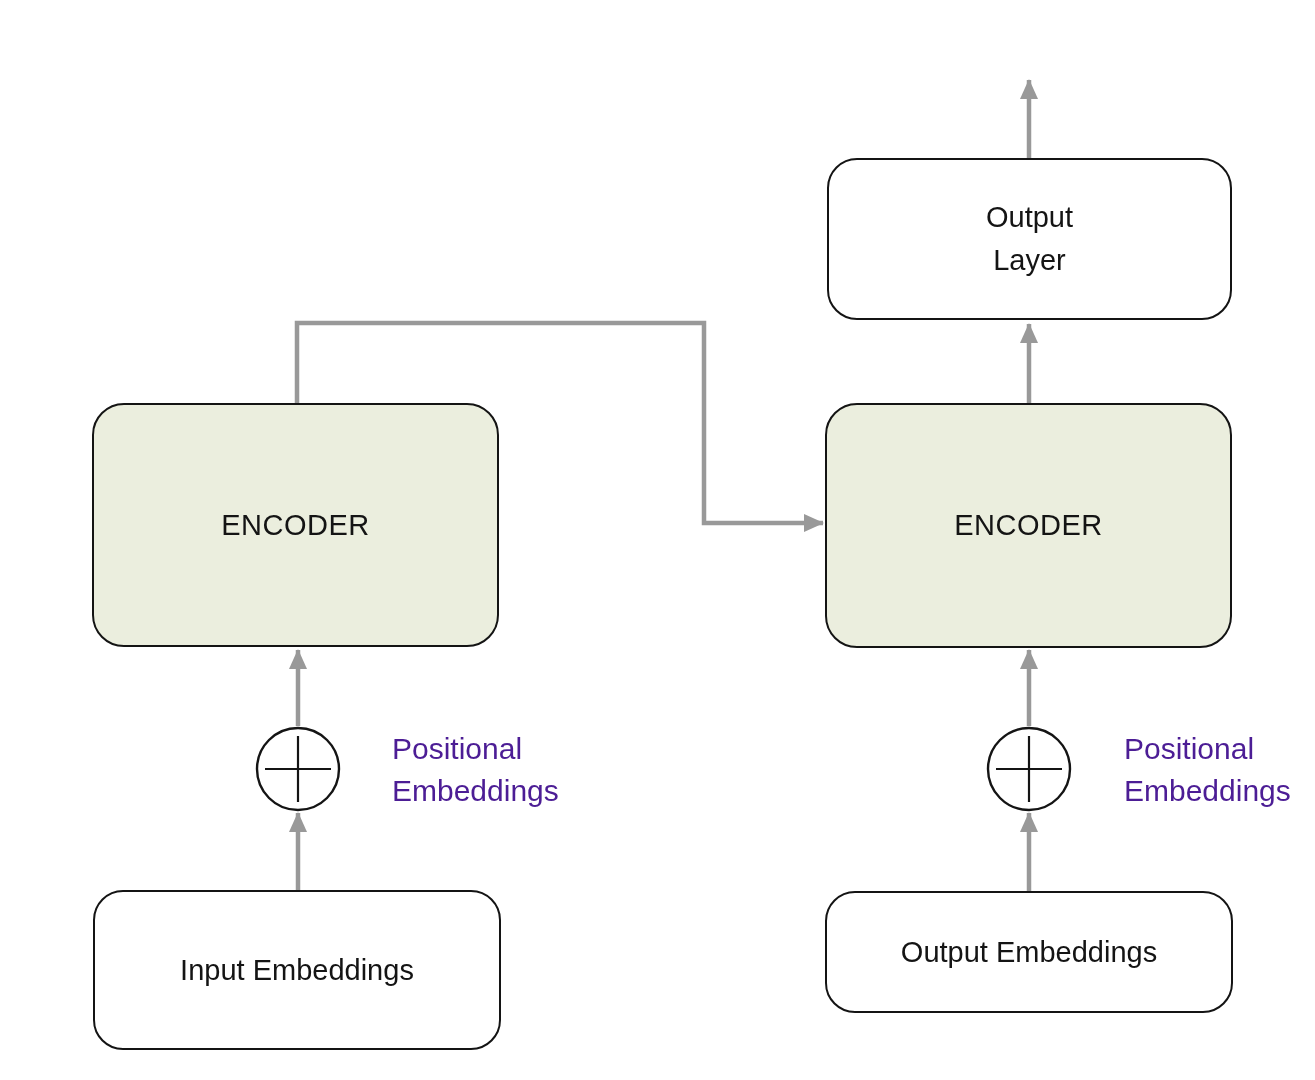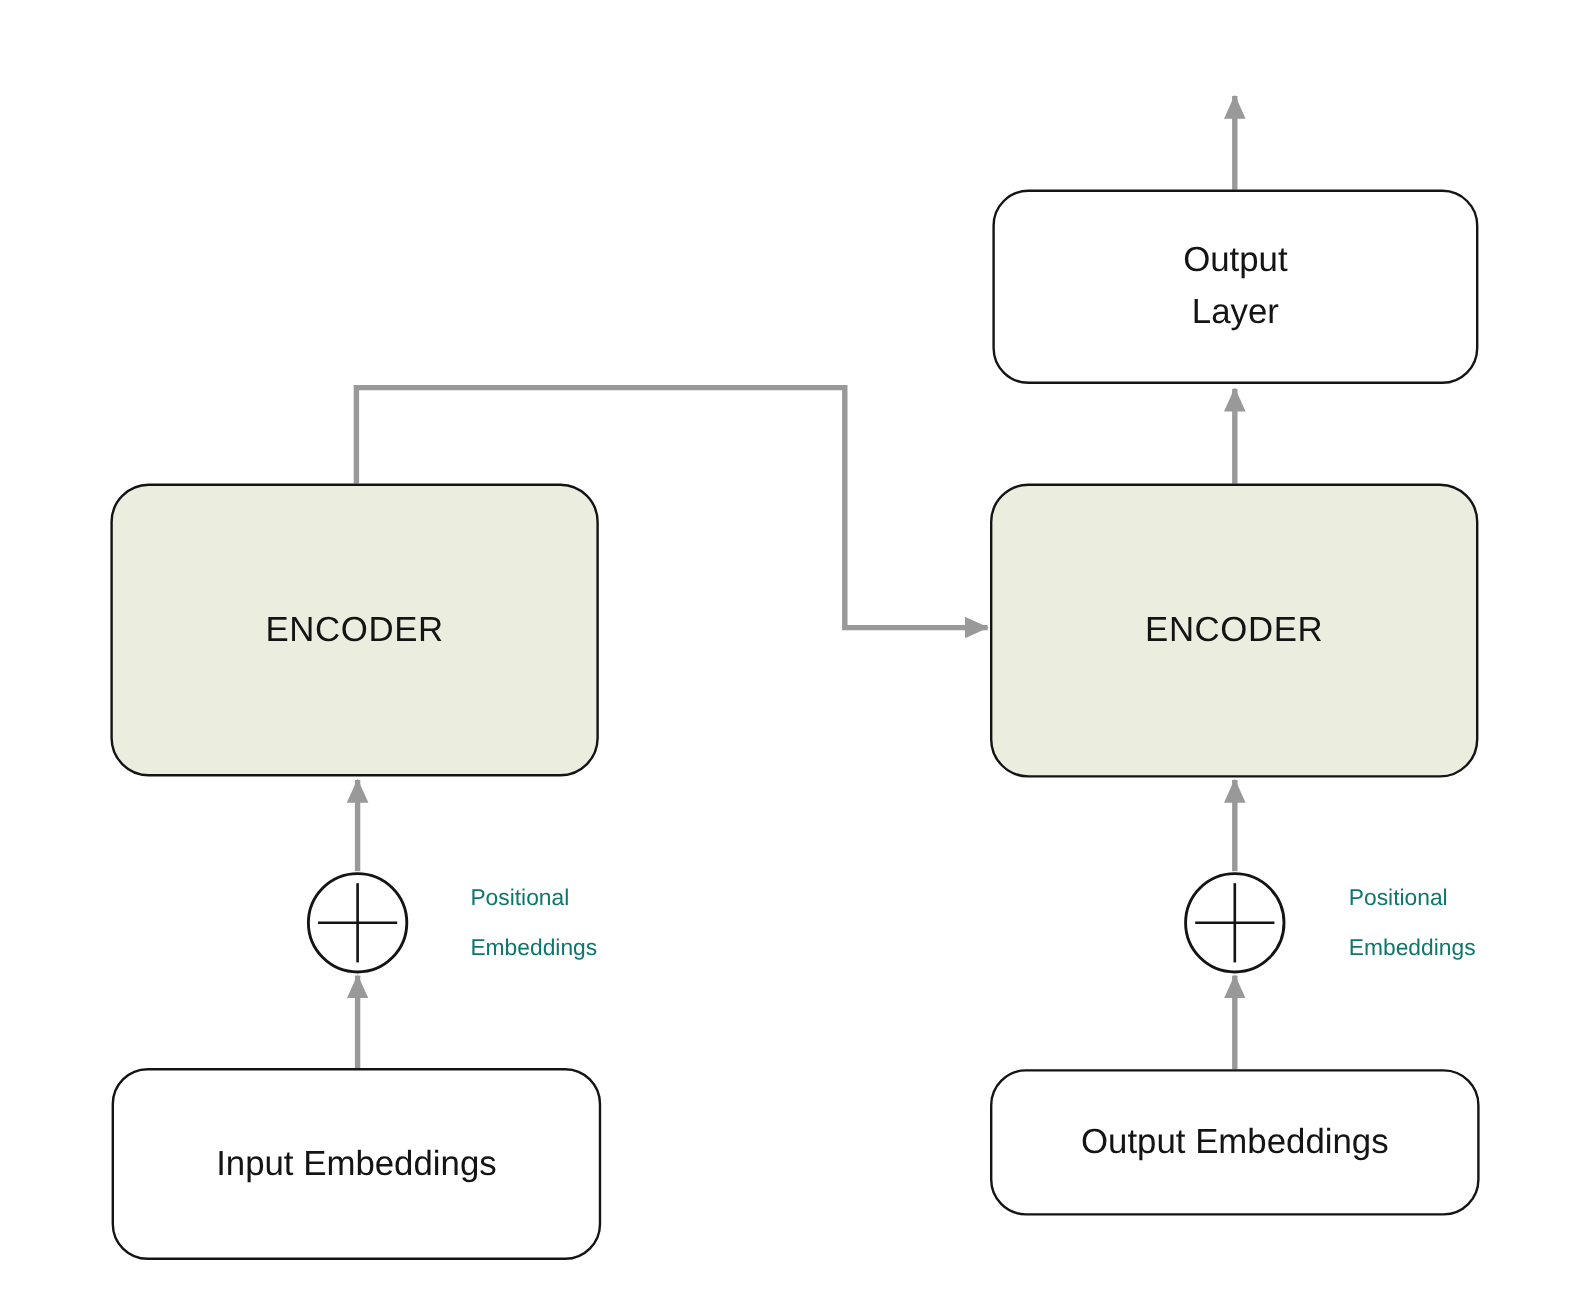--- a/index.html
+++ b/index.html
@@ -25,25 +25,25 @@
     text-align: center;
     font-size: 29px;
     line-height: 43px;
     white-space: pre-line;
     background: #ffffff;
   }
   .node.green { background: #EBEEDE; }
   .node.caps  { letter-spacing: 0.5px; }
   .sidelabel {
     position: absolute;
-    font-size: 19px;
+    font-size: 30px;
     line-height: 42px;
     white-space: pre-line;
     text-align: left;
-    color: #0f766e;
+    color: #4c1d95;
   }
 </style>
 </head>
 <body>
 
 <div class="canvas">
 
   <svg class="wires" viewBox="0 0 1315 1080" xmlns="http://www.w3.org/2000/svg">
     <defs>
       <marker id="ah" markerUnits="userSpaceOnUse" markerWidth="24" markerHeight="22" refX="19" refY="9" orient="auto">

